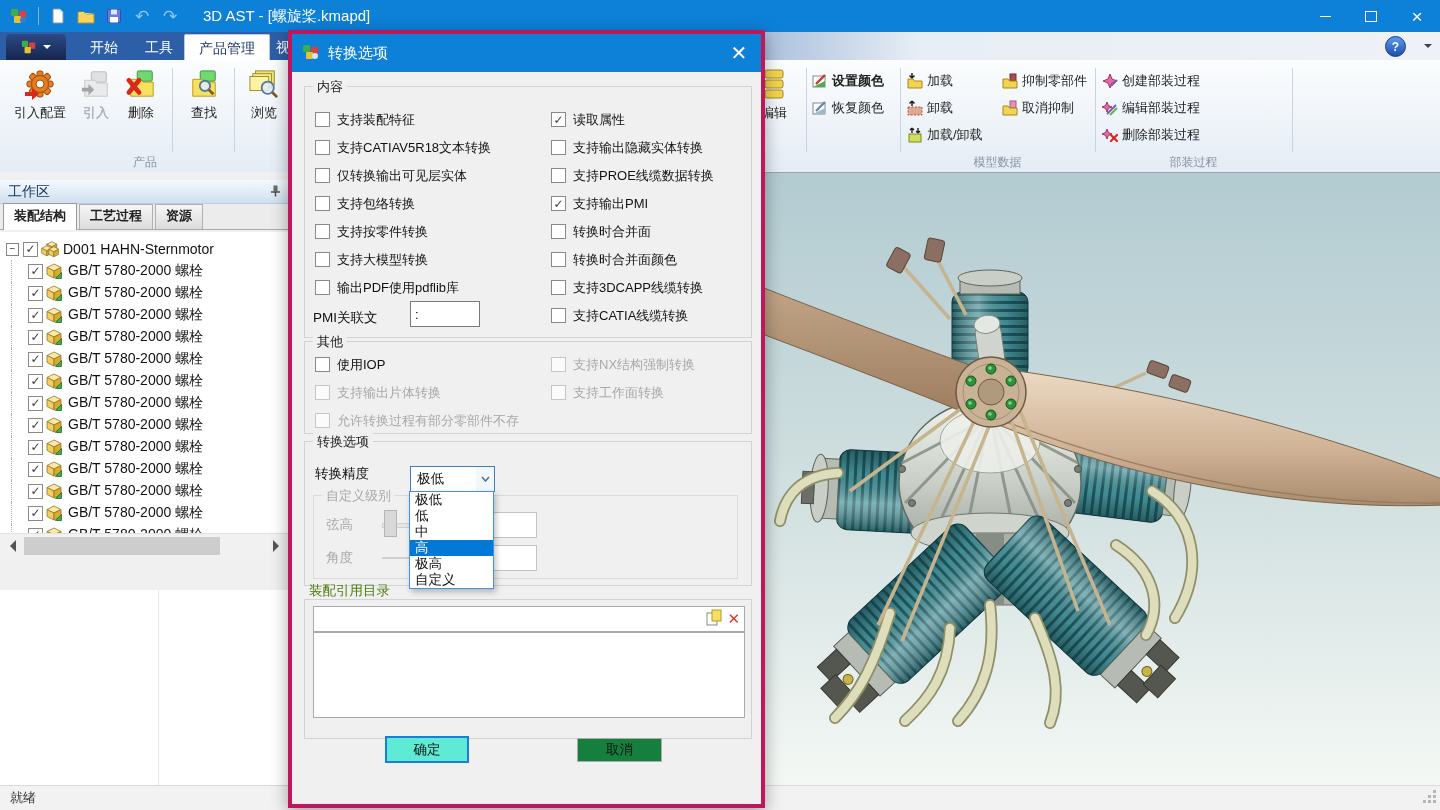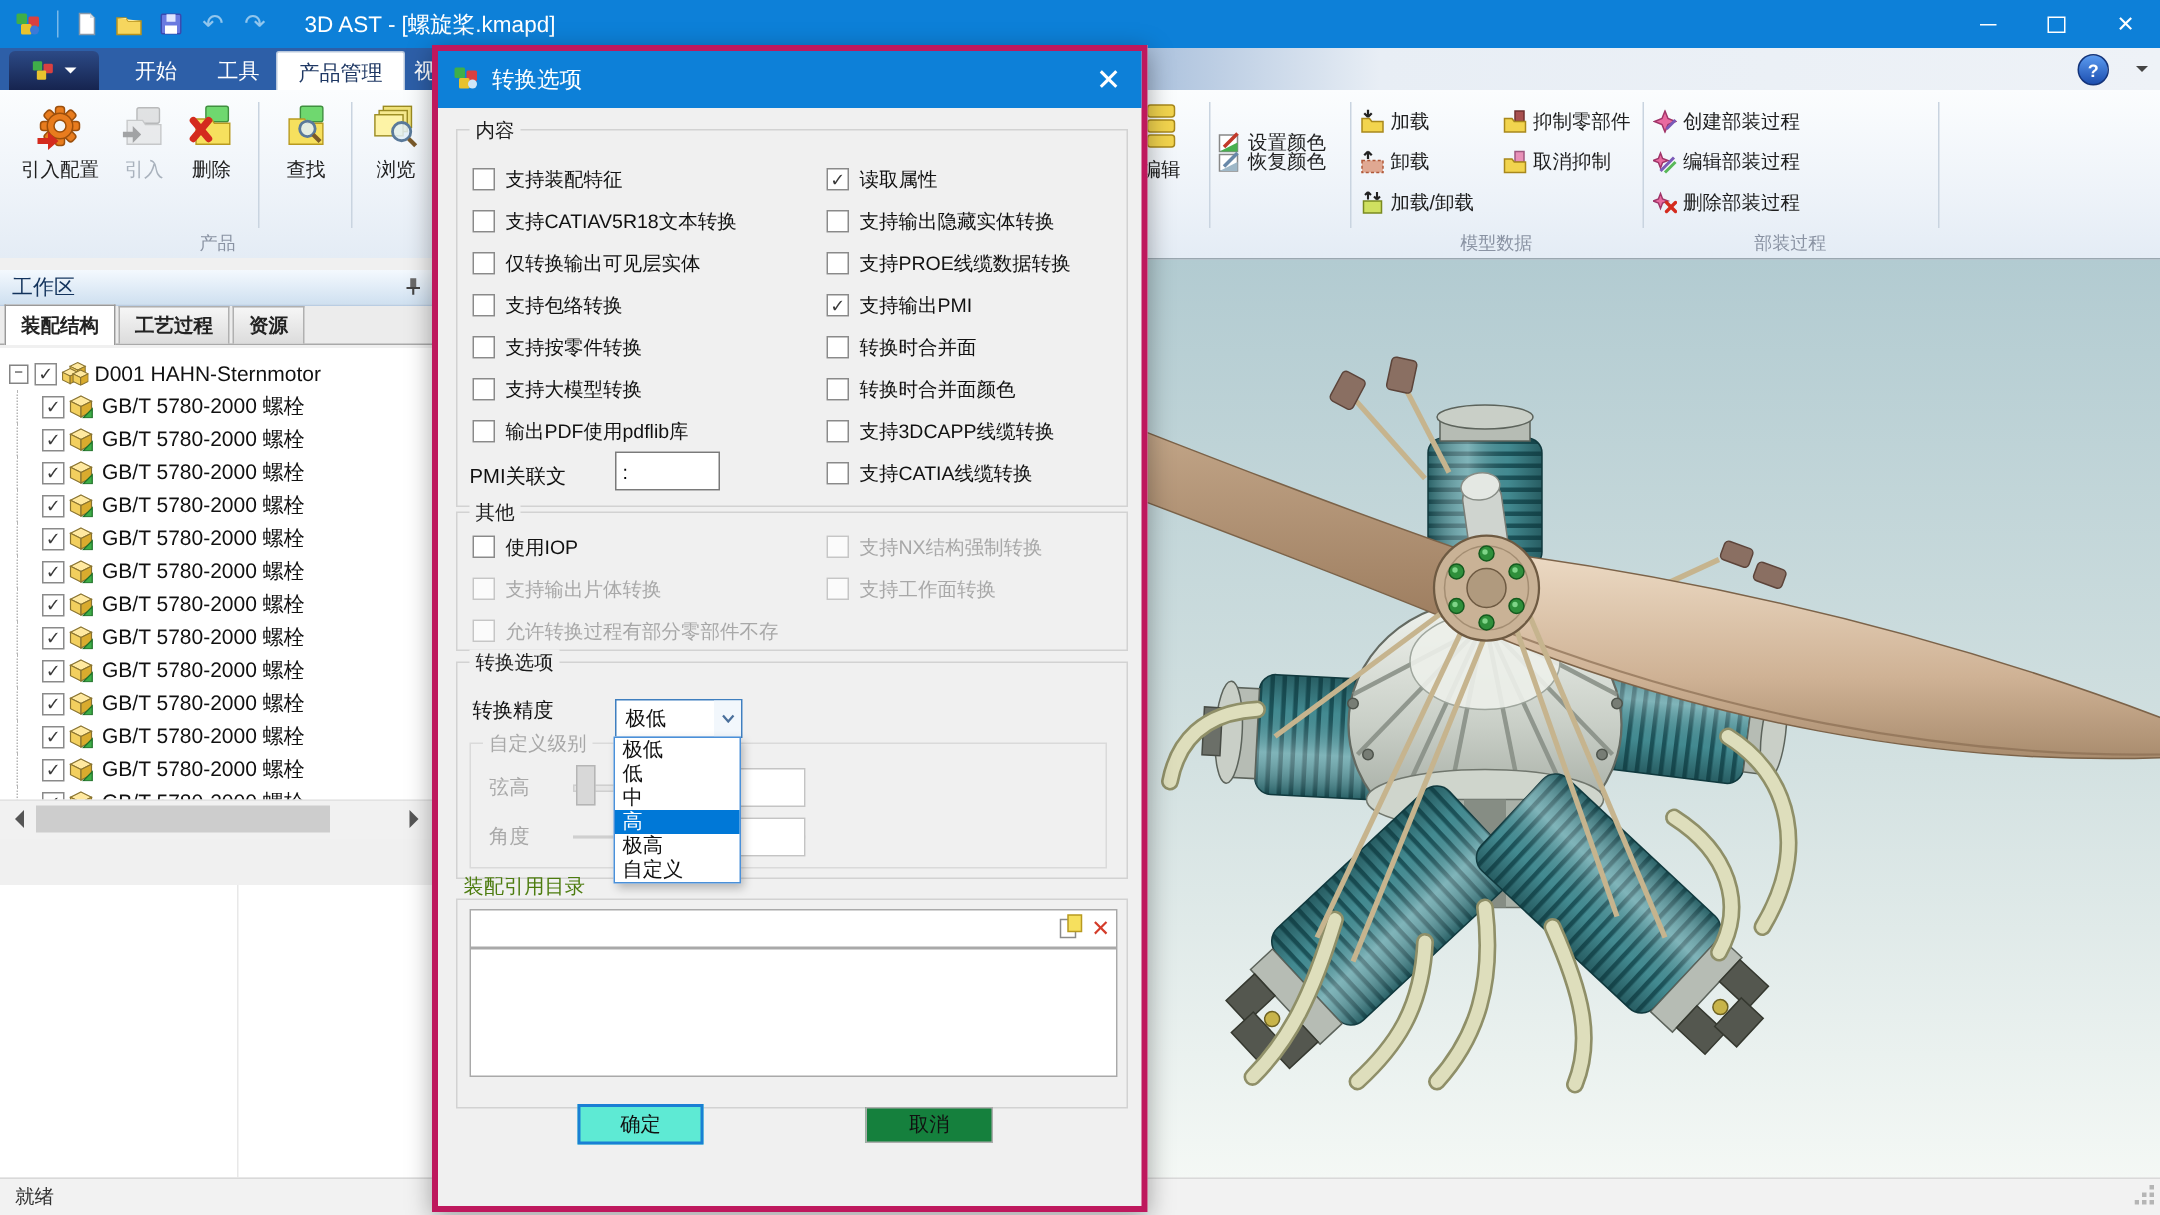--- a/index.html
+++ b/index.html
@@ -52,21 +52,21 @@
   
   .leftpanel{position:absolute;left:0;top:172px;width:290px;height:613px;background:#f0f0f0;
              border-right:1px solid #8cacd0;padding-left:12px;}
   .pheader{position:absolute;left:0;width:289px;height:24px;
            background:linear-gradient(#f4f9fe,#cfe0f0);border-bottom:1px solid #b9cde3;
            display:flex;align-items:center;justify-content:space-between;padding:0 8px;box-sizing:border-box;
            font-size:14px;color:#13335c;}
   .ptabs{position:absolute;left:0;top:24px;width:289px;height:26px;background:#ececec;
          border-bottom:1px solid #a9a9a9;display:flex;align-items:flex-end;padding-left:3px;box-sizing:border-box;}
   .ptab{height:24px;line-height:24px;padding:0 10px;font-size:13px;font-weight:bold;color:#222;
-        background:linear-gradient(#f6f6f6,#dcdcdc);border:1px solid #b0b0b0;border-bottom:none;margin-right:2px;}
+        background:linear-gradient(#f6f6f6,#dcdcdc);border:1px solid #b0b0b0;border-bottom:none;margin-right:2px;font-family:Liberation Mono, monospace;}
   .ptab.active{background:#fff;height:26px;line-height:26px;position:relative;top:1px;border-color:#999;}
   .tree{position:absolute;left:0;top:52px;width:289px;height:309px;background:#fff;overflow:hidden;
         padding:6px 0 0 4px;box-sizing:border-box;}
   .trow{height:22px;display:flex;align-items:center;white-space:nowrap;}
   .expander{width:11px;height:11px;border:1px solid #848484;background:#fff;font:10px/9px "Liberation Sans",sans-serif;
             text-align:center;color:#333;margin:0 4px 0 2px;}
   .tindent{width:17px;height:22px;border-left:1px dotted #b5b5b5;margin-left:7px;box-sizing:border-box;}
   .cb{width:15px;height:15px;border:1px solid #8a8a8a;background:#fff;display:inline-flex;
       align-items:center;justify-content:center;font-size:12px;color:#3a3a3a;box-sizing:border-box;}
   .tcb{margin-right:3px;}
@@ -205,21 +205,21 @@
             <rect x="13" y="3" width="6" height="26" rx="2" transform="rotate(45 16 16)"></rect>
             <rect x="13" y="3" width="6" height="26" rx="2" transform="rotate(-45 16 16)"></rect>
           </g>
           <circle cx="16" cy="16" r="8.5" fill="#e87c1e" stroke="#9c4f0c"></circle>
           <circle cx="16" cy="16" r="4" fill="#f3f6fa" stroke="#9c4f0c"></circle>
           <polygon points="1,24 8,24 8,20 15,26 8,32 8,28 1,28" fill="#d42b1e"></polygon>
         </svg>
       </span>
       <span class="blbl">引入配置</span>
     </div>
-    <div class="rb-big dis" style="left:76px;width:40px;">
+    <div class="rb-big dis" style="left:76px;width:40px;font-weight:bold;">
       <span class="bicon">
         <svg width="30" height="30" viewBox="0 0 32 32">
             <rect x="11" y="3" width="16" height="11" rx="1.5" fill="#8fe08f" stroke="#3f8f3f"></rect>
             <path d="M4,12 h11 l2,3 h11 v14 h-24 z" fill="#f6e05e" stroke="#b89a20"></path>
             <polygon points="1,20 8,20 8,16 14,22 8,28 8,24 1,24" fill="#d42b1e"></polygon>
           </svg>
       </span>
       <span class="blbl">引入</span>
     </div>
     <div class="rb-big" style="left:116px;width:50px;">
@@ -267,21 +267,21 @@
         <svg width="26" height="32" viewBox="0 0 26 32">
             <rect x="4" y="2" width="18" height="8" rx="2" fill="#f2d44e" stroke="#a8881c"></rect>
             <rect x="4" y="12" width="18" height="8" rx="2" fill="#f2d44e" stroke="#a8881c"></rect>
             <rect x="4" y="22" width="18" height="8" rx="2" fill="#f2d44e" stroke="#a8881c"></rect>
           </svg>
       </span>
       <span class="blbl">编辑</span>
     </div>
     <div class="rsep" style="left:806px;"></div>
 
-    <div class="rb-small" style="left:812px;top:24px;">
+    <div class="rb-small" style="left:812px;top:10px;font-weight:bold;">
       <span class="ic16">
           <svg width="16" height="16" viewBox="0 0 16 16">
             <rect x="1" y="3" width="12" height="11" fill="#fff" stroke="#888"></rect>
             <polygon points="1,14 13,14 13,8" fill="#49b04f"></polygon>
             <line x1="4" y1="11" x2="13" y2="2" stroke="#c23a2a" stroke-width="2.4"></line>
           </svg>
         </span>
       <span class="slbl">设置颜色</span>
     </div>
     <div class="rb-small" style="left:812px;top:37px;">

